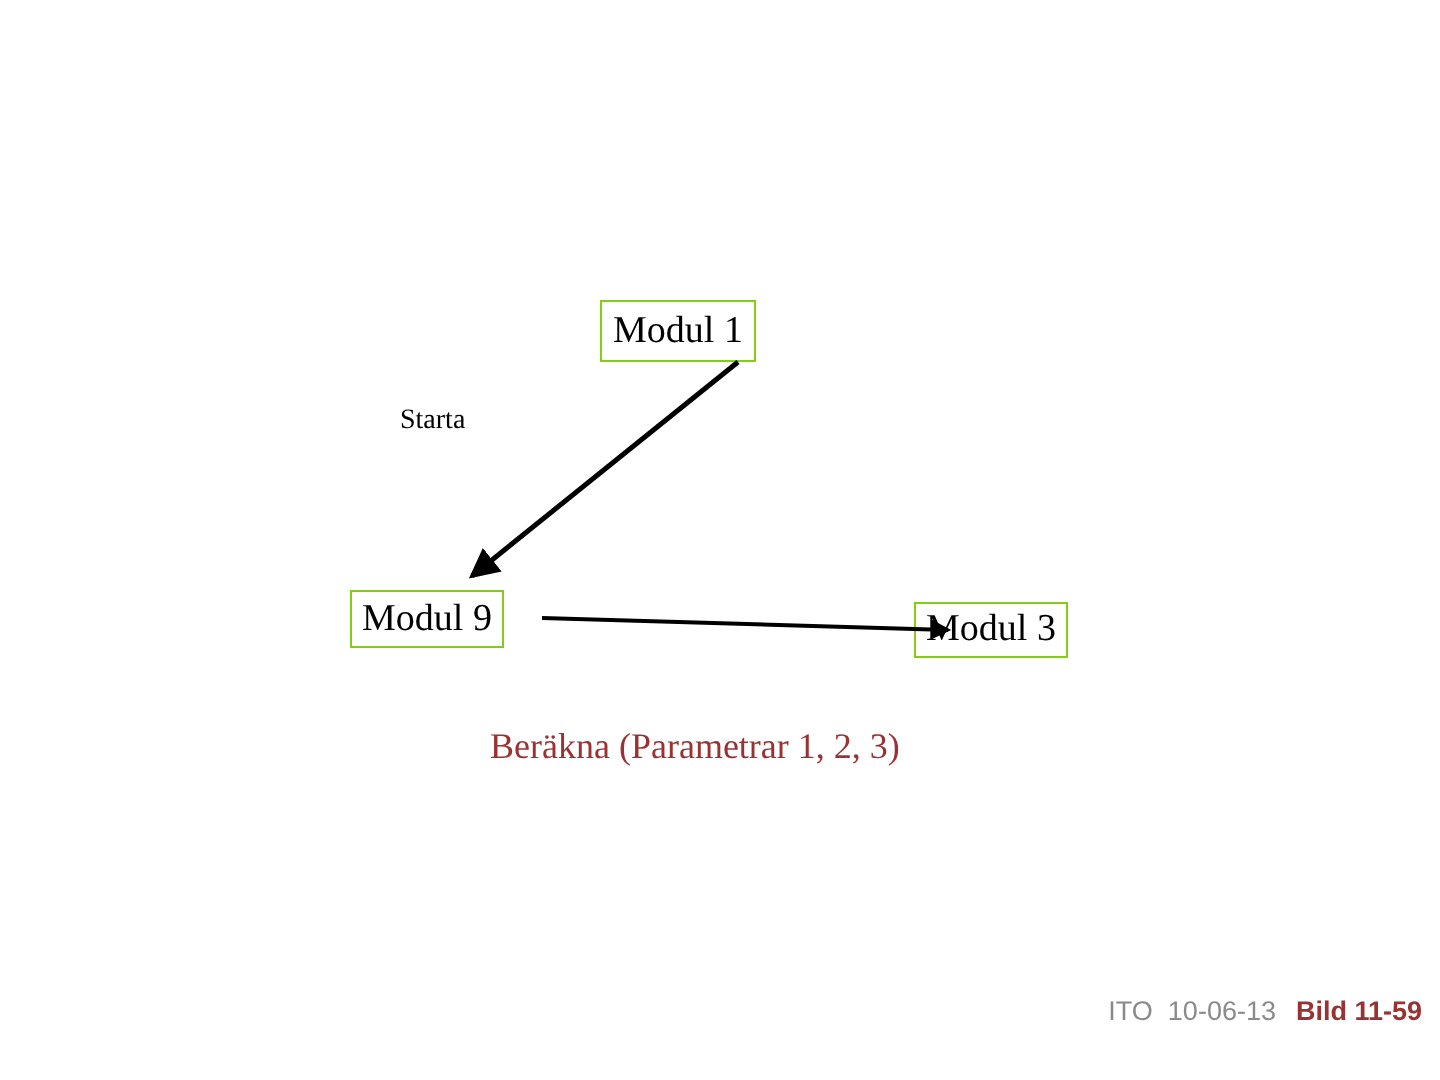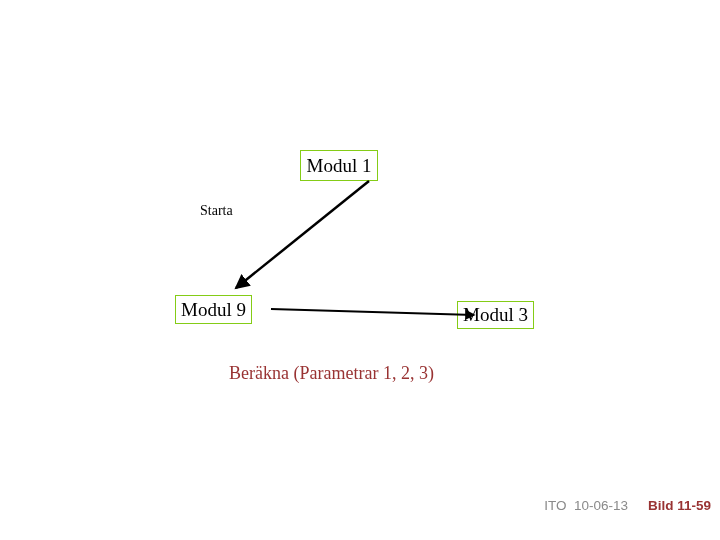--- a/index.html
+++ b/index.html
@@ -48,21 +48,21 @@
     position: absolute;
     left: 200px;
     top: 203px;
     font-family: "Liberation Serif", serif;
     font-size: 14px;
     color: #000000;
     white-space: nowrap;
   }
   .label-berakna {
     position: absolute;
-    left: 229px;
+    left: 245px;
     top: 363px;
     font-family: "Liberation Serif", serif;
     font-size: 18px;
     color: #993333;
     white-space: nowrap;
   }
   .connector-svg {
     position: absolute;
     inset: 0;
     width: 720px;
@@ -71,21 +71,21 @@
   }
   .slide-footer {
     position: absolute;
     right: 9px;
     bottom: 12px;
     font-family: "Liberation Sans", sans-serif;
     font-size: 13.5px;
     white-space: pre;
   }
   .footer-left { color: #8a8a8a; font-weight: 400; }
-  .footer-right { color: #993333; font-weight: 700; margin-left: 20px; }
+  .footer-right { color: #993333; font-weight: 700; margin-left: 10px; }
 </style>
 </head>
 <body>
 
 <div class="slide">
 
 
   <div class="diagram-layer">
 
     <div class="module-box box-modul1">Modul 1</div>

